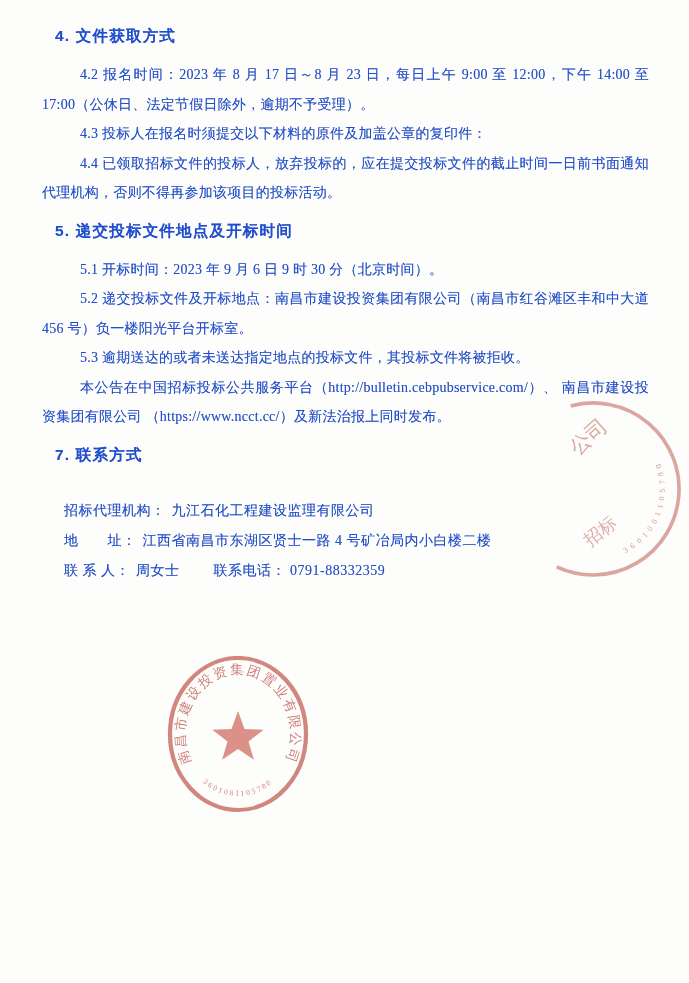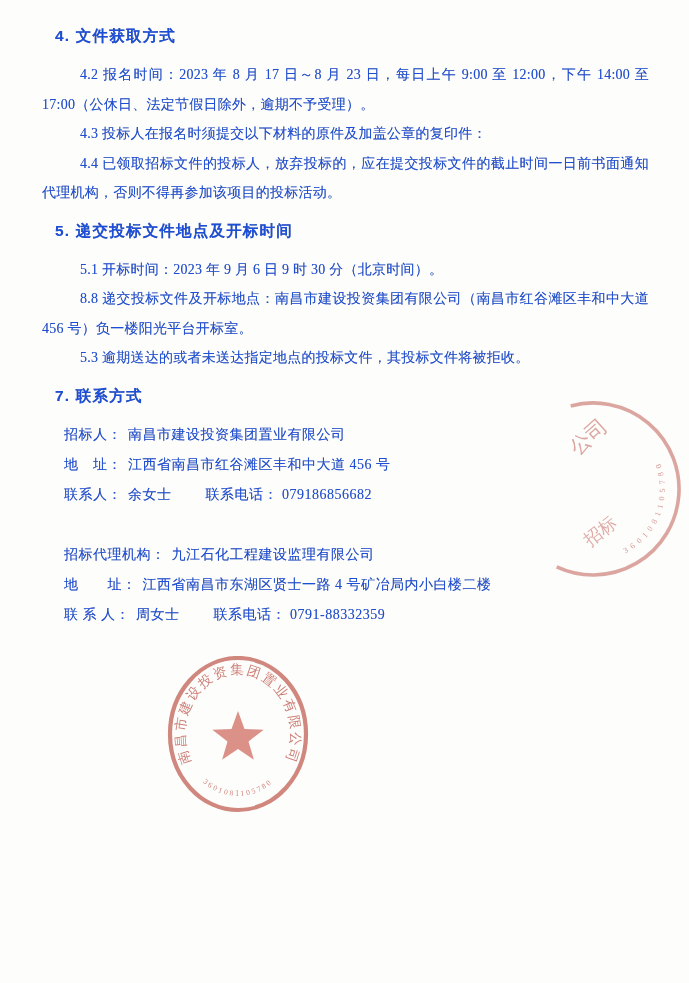--- a/index.html
+++ b/index.html
@@ -58,42 +58,27 @@
 
 <div class="page">
 
   <div class="heading first">4.  文件获取方式</div>
   <p class="para">4.2 报名时间：2023 年 8 月 17 日～8 月 23 日，每日上午 9:00 至 12:00，下午 14:00 至 17:00（公休日、法定节假日除外，逾期不予受理）。</p>
   <p class="para">4.3 投标人在报名时须提交以下材料的原件及加盖公章的复印件：</p>
   <p class="para">4.4 已领取招标文件的投标人，放弃投标的，应在提交投标文件的截止时间一日前书面通知代理机构，否则不得再参加该项目的投标活动。</p>
 
   <div class="heading">5.  递交投标文件地点及开标时间</div>
   <p class="para">5.1 开标时间：2023 年 9 月 6 日 9 时 30 分（北京时间）。</p>
-  <p class="para">8.8 递交投标文件及开标地点：南昌市建设投资集团有限公司（南昌市红谷滩区丰和中大道 456 号）负一楼阳光平台开标室。</p>
+  <p class="para">5.2 递交投标文件及开标地点：南昌市建设投资集团有限公司（南昌市红谷滩区丰和中大道 456 号）负一楼阳光平台开标室。</p>
   <p class="para">5.3 逾期送达的或者未送达指定地点的投标文件，其投标文件将被拒收。</p>
 
+  <p class="para">本公告在中国招标投标公共服务平台（http://bulletin.cebpubservice.com/）、 南昌市建设投资集团有限公司 （https://www.ncct.cc/）及新法治报上同时发布。</p>
 
   <div class="heading">7.  联系方式</div>
 
-  <div class="contact-block">
-    <div class="contact-row">
-      <span class="label">招标人：</span>
-      <span>南昌市建设投资集团置业有限公司</span>
-    </div>
-    <div class="contact-row">
-      <span class="label">地　址：</span>
-      <span>江西省南昌市红谷滩区丰和中大道 456 号</span>
-    </div>
-    <div class="contact-row">
-      <span class="label">联系人：</span>
-      <span>余女士</span>
-      <span class="phone-label">联系电话：</span>
-      <span>079186856682</span>
-    </div>
-  </div>
 
   <div class="contact-block second">
     <div class="contact-row">
       <span class="label">招标代理机构：</span>
       <span>九江石化工程建设监理有限公司</span>
     </div>
     <div class="contact-row">
       <span class="label">地　　址：</span>
       <span>江西省南昌市东湖区贤士一路 4 号矿冶局内小白楼二楼</span>
     </div>

